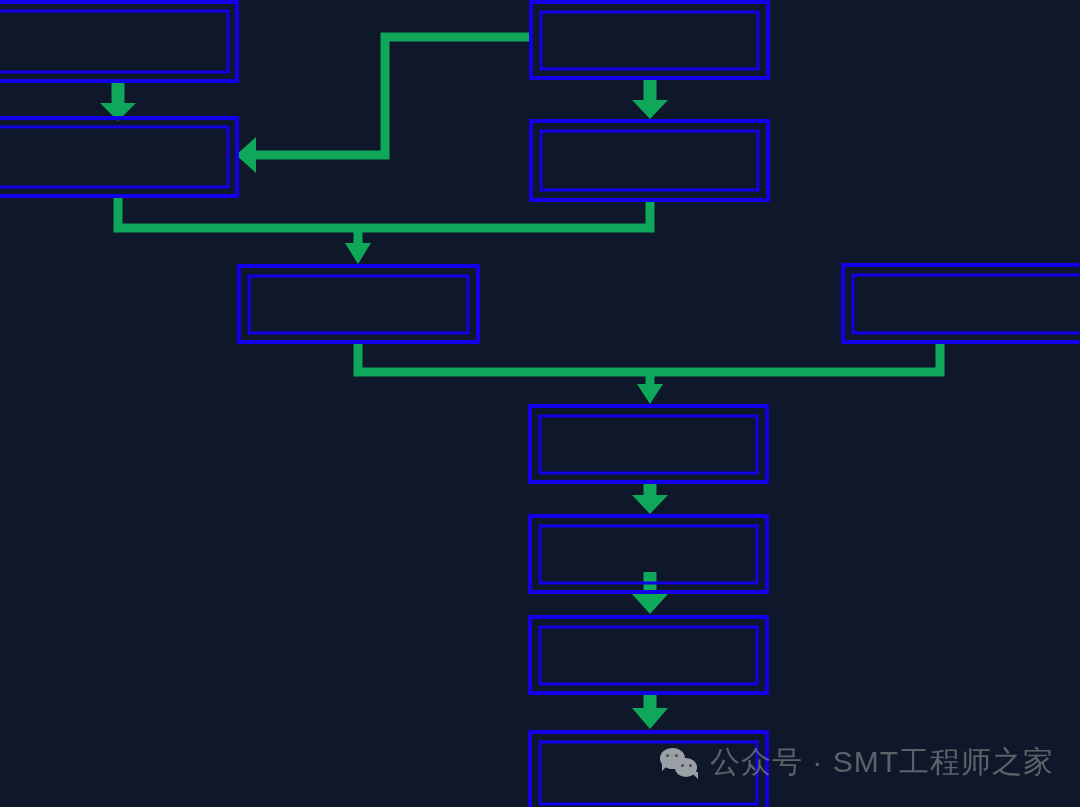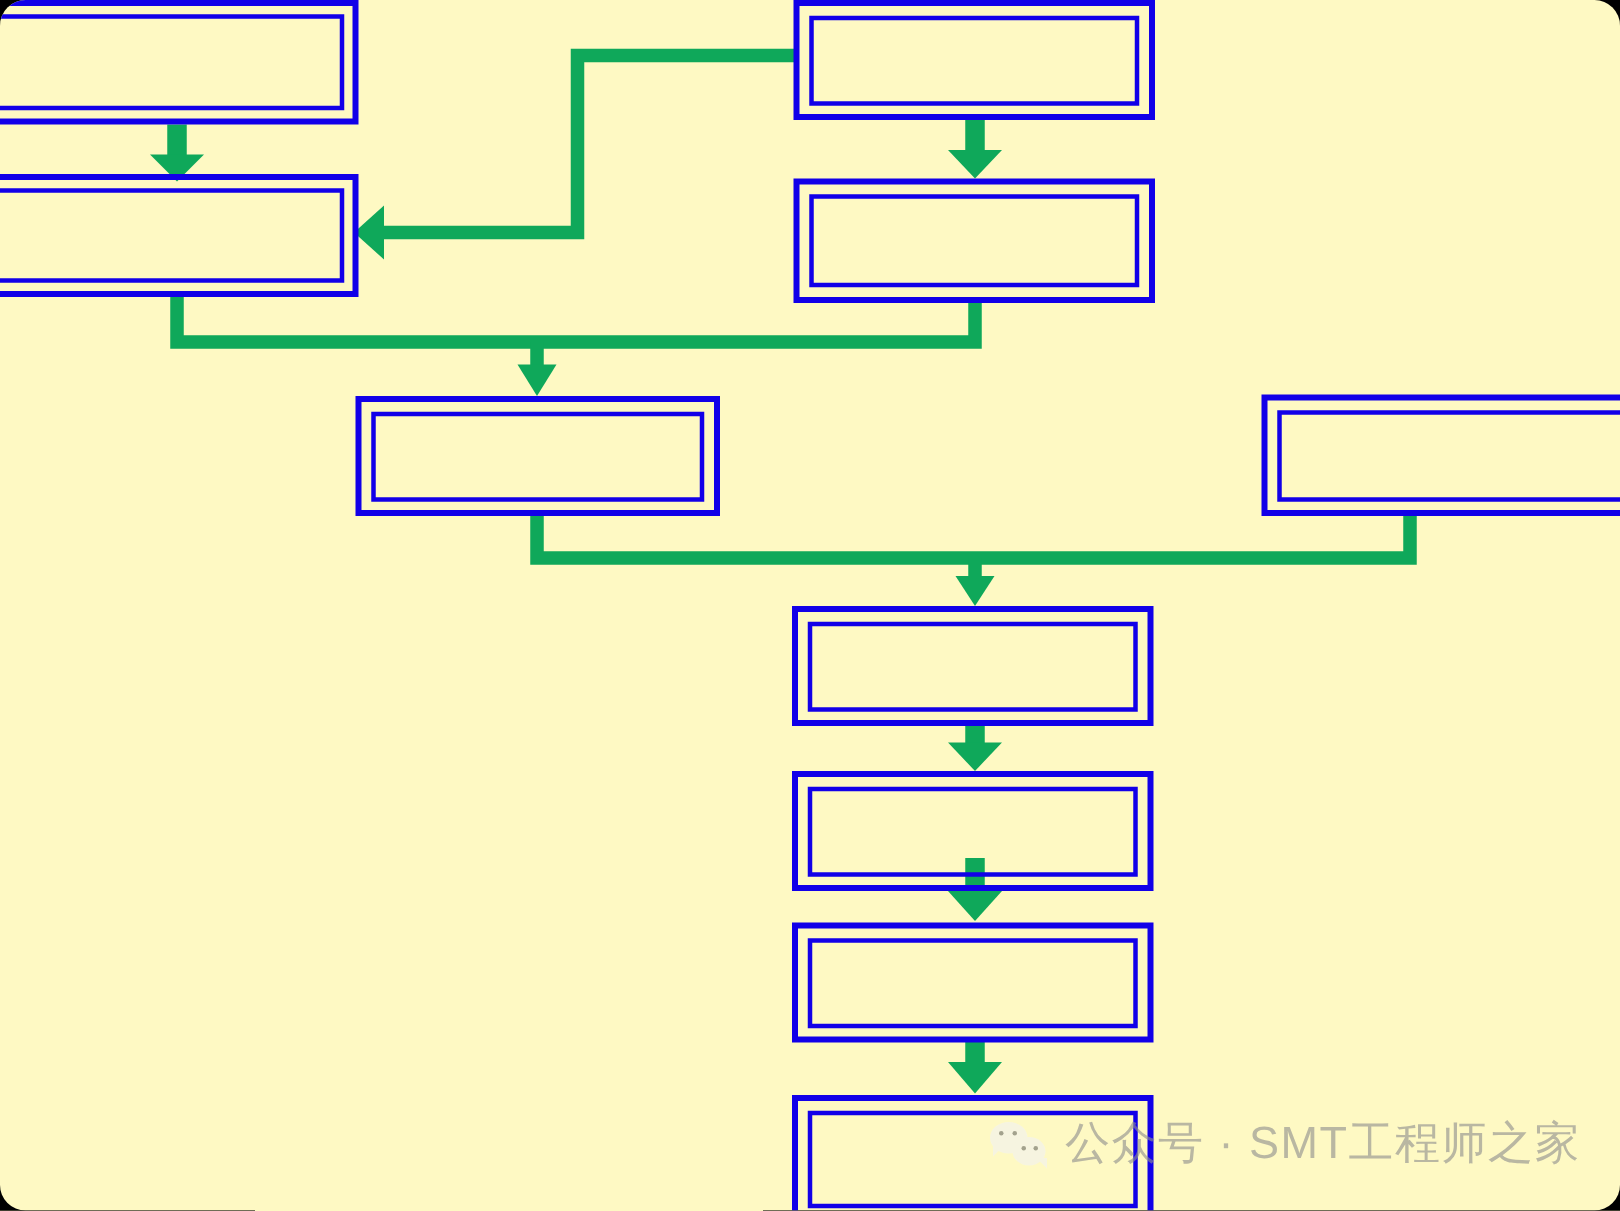--- a/index.html
+++ b/index.html
@@ -8,23 +8,22 @@
     padding: 0;
     background: #000000;
   }
   body {
     font-family: "Liberation Sans", sans-serif;
   }
   #canvas {
     position: relative;
     width: 1080px;
     height: 807px;
-    background: #fef9c3;
+    background: #0f172a;
     overflow: hidden;
-    border-radius: 17px;
   }
   svg.diagram {
     position: absolute;
     left: 0;
     top: 0;
     width: 1080px;
     height: 807px;
     display: block;
   }
   .node-label {

